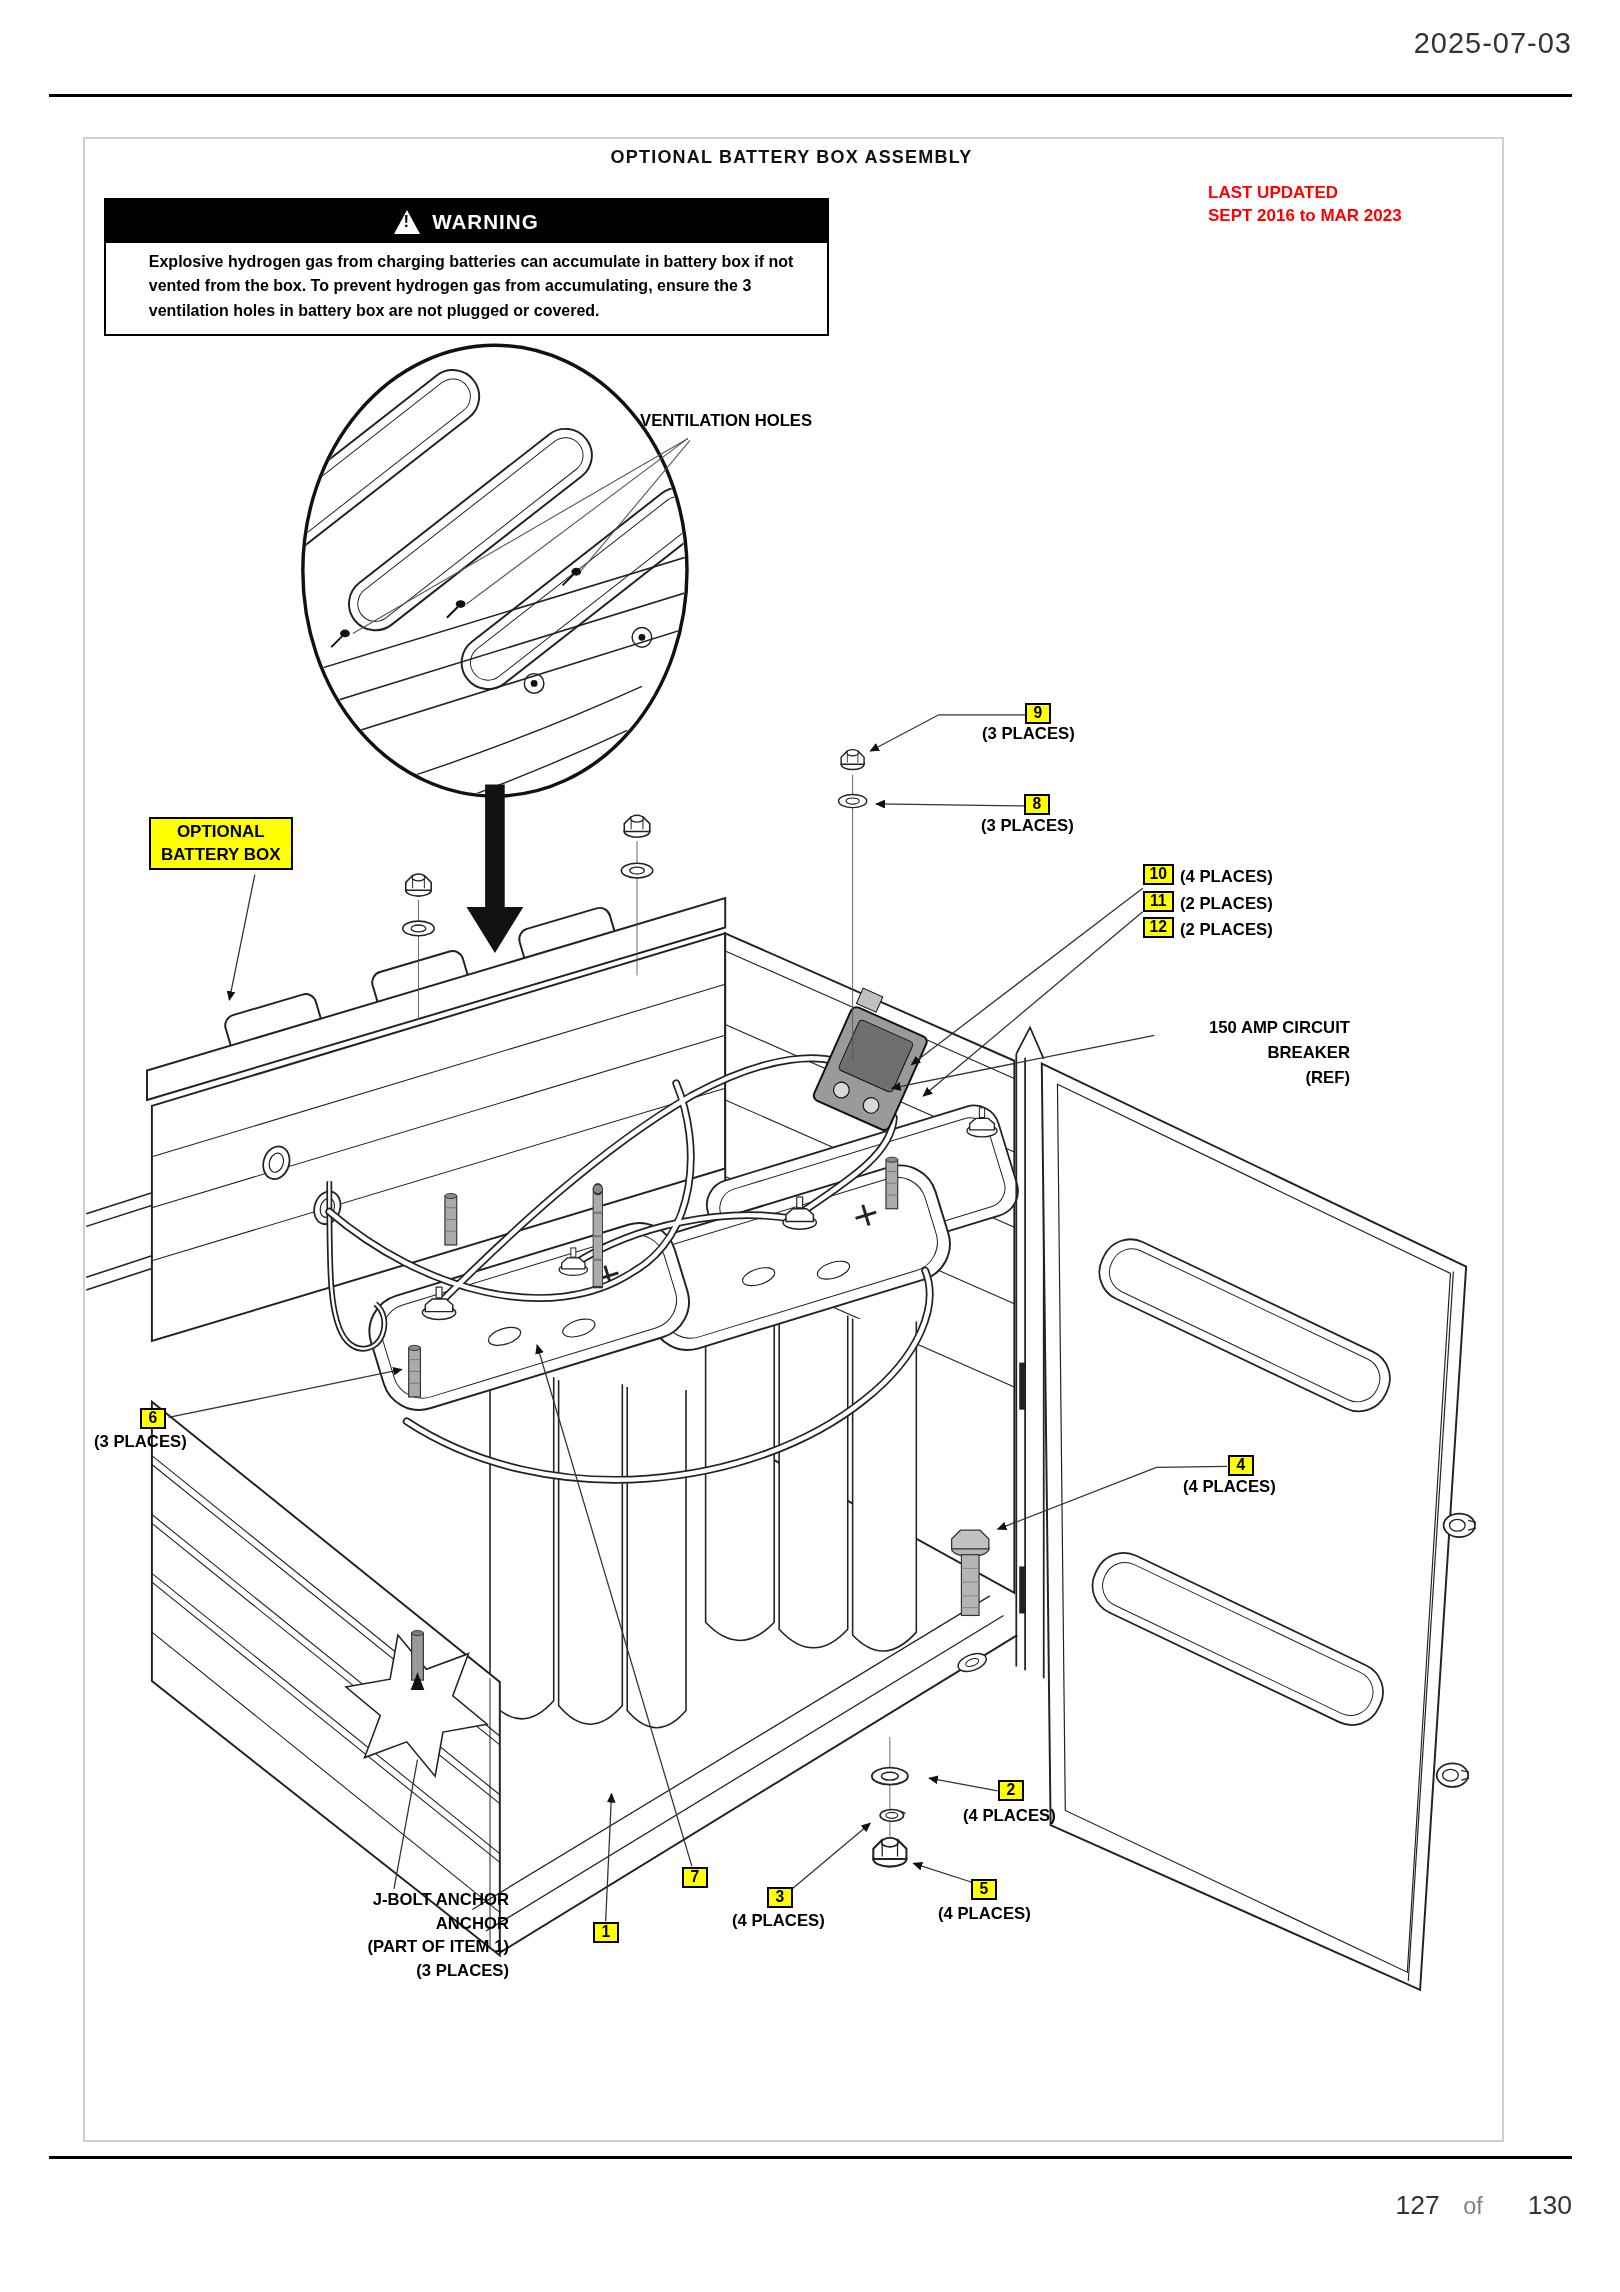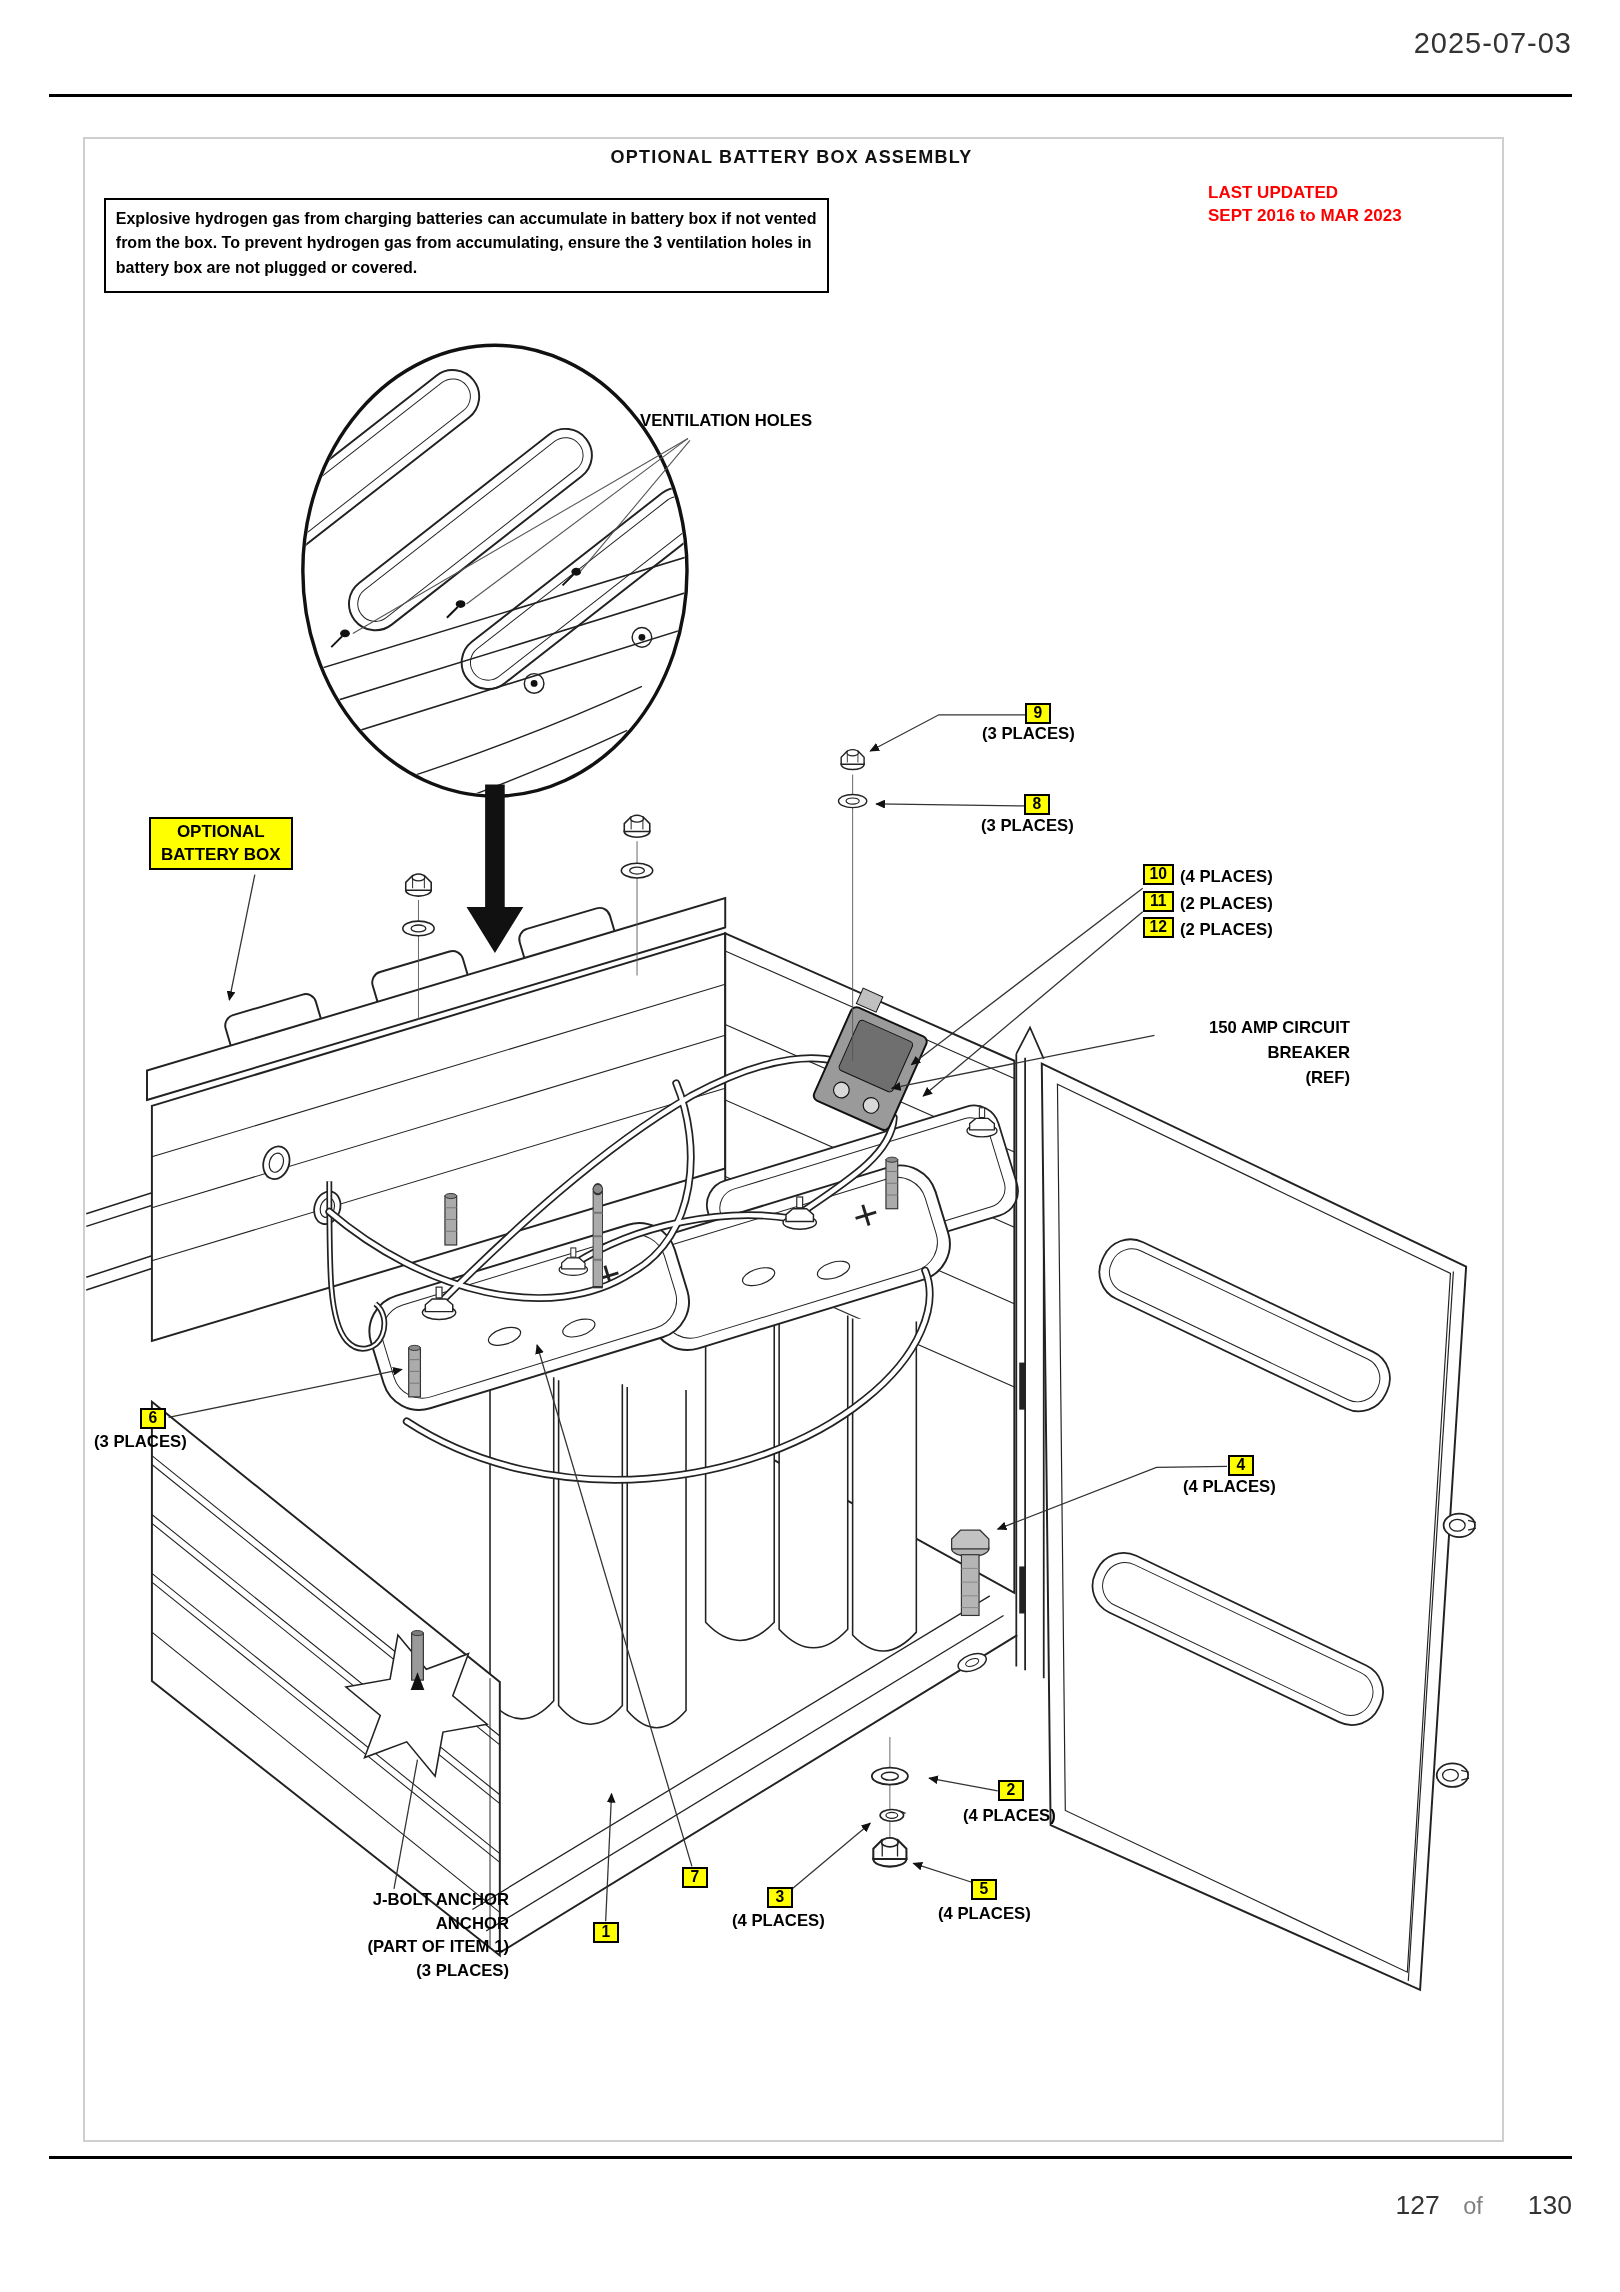--- a/index.html
+++ b/index.html
@@ -6,21 +6,21 @@
   body{position:relative;width:1620px;height:2293px;font-family:"Liberation Sans",sans-serif;overflow:hidden;}
   #doc-date{position:absolute;top:27.4px;right:48px;font:400 29px "Liberation Sans",sans-serif;color:#333;letter-spacing:1px;}
   .rule{position:absolute;left:49px;width:1523px;height:2.9px;background:#000;}
   #rule-top{top:94px;}
   #rule-bottom{top:2156px;}
   #content-frame{position:absolute;left:83px;top:137px;width:1417px;height:2001px;border:2px solid #cfcfcf;background:#fff;}
   #page-title{position:absolute;left:84px;top:147px;width:1415px;text-align:center;font:700 18px "Liberation Sans",sans-serif;letter-spacing:1.2px;color:#111;}
   
   #warning-box{position:absolute;left:104px;top:198px;width:725px;border:2.5px solid #000;background:#fff;box-sizing:border-box;}
   #warning-header{background:#000;color:#fff;height:43px;display:flex;align-items:center;justify-content:center;gap:11.8px;font:700 20.6px "Liberation Sans",sans-serif;letter-spacing:1px;}
-  #warning-body{padding:6.9px 9.8px 10.8px 9.8px;font:700 16px/24.5px "Liberation Sans",sans-serif;color:#000;}
+  #warning-body{padding:6.9px 9.8px 10.8px 9.8px;font:700 16px/24.5px "Liberation Sans",sans-serif;color:#000;margin-left:33px;}
   .warn-tri{width:0;height:0;border-left:13.7px solid transparent;border-right:13.7px solid transparent;border-bottom:24.5px solid #fff;position:relative;}
   .warn-tri:after{content:"!";position:absolute;left:-3.9px;top:2.9px;font:700 16.7px "Liberation Sans",sans-serif;color:#000;}
   #last-updated{position:absolute;left:1208px;top:182px;font:700 17px/22.5px "Liberation Sans",sans-serif;color:#f00;white-space:nowrap;}
   
   .pl{position:absolute;font:700 16.7px/19.6px "Liberation Sans",sans-serif;color:#000;white-space:nowrap;}
   .lbl-center{text-align:right;}
   #opt-label{position:absolute;left:149px;top:817px;background:#ffff00;border:2.9px solid #000;padding:2px 10px;font:700 17px/22.5px "Liberation Sans",sans-serif;text-align:center;white-space:nowrap;}
   
   .co{position:absolute;display:flex;align-items:center;justify-content:center;background:#ffff00;border:2.9px solid #000;width:21.6px;height:16.7px;font:700 15.7px "Liberation Sans",sans-serif;color:#000;}
   .co2{width:26.5px;}
@@ -31,20 +31,24 @@
 </style>
 </head>
 <body>
 
 <div id="doc-date">2025-07-03</div>
 <div class="rule" id="rule-top"></div>
 <div id="content-frame"></div>
 <div id="page-title">OPTIONAL BATTERY BOX ASSEMBLY</div>
 
 <div id="warning-box">
+  <div id="warning-header">
+    <span class="warn-tri"></span>
+    <span>WARNING</span>
+  </div>
   <div id="warning-body">Explosive hydrogen gas from charging batteries can accumulate in battery box if not vented from the box. To prevent hydrogen gas from accumulating, ensure the 3 ventilation holes in battery box are not plugged or covered.</div>
 </div>
 
 <div id="last-updated">
   <div>LAST UPDATED</div>
   <div>SEPT 2016 to MAR 2023</div>
 </div>
 
 <svg width="1620" height="2293" viewBox="0 0 1653 2339">
   <defs>

